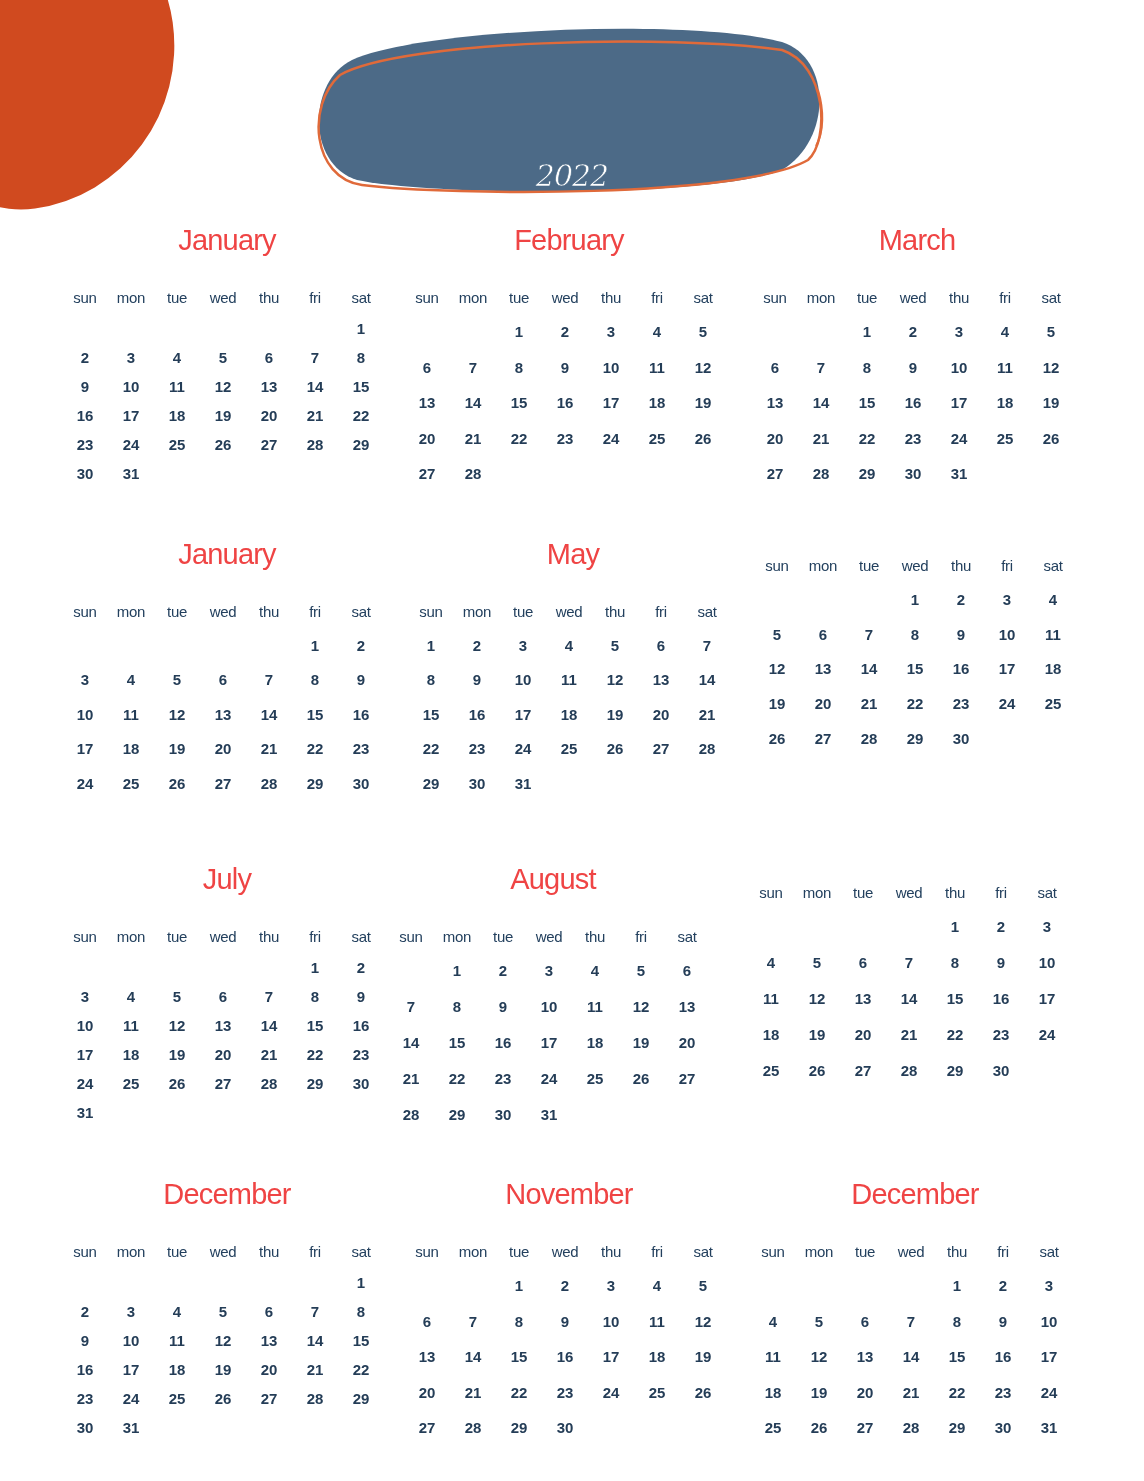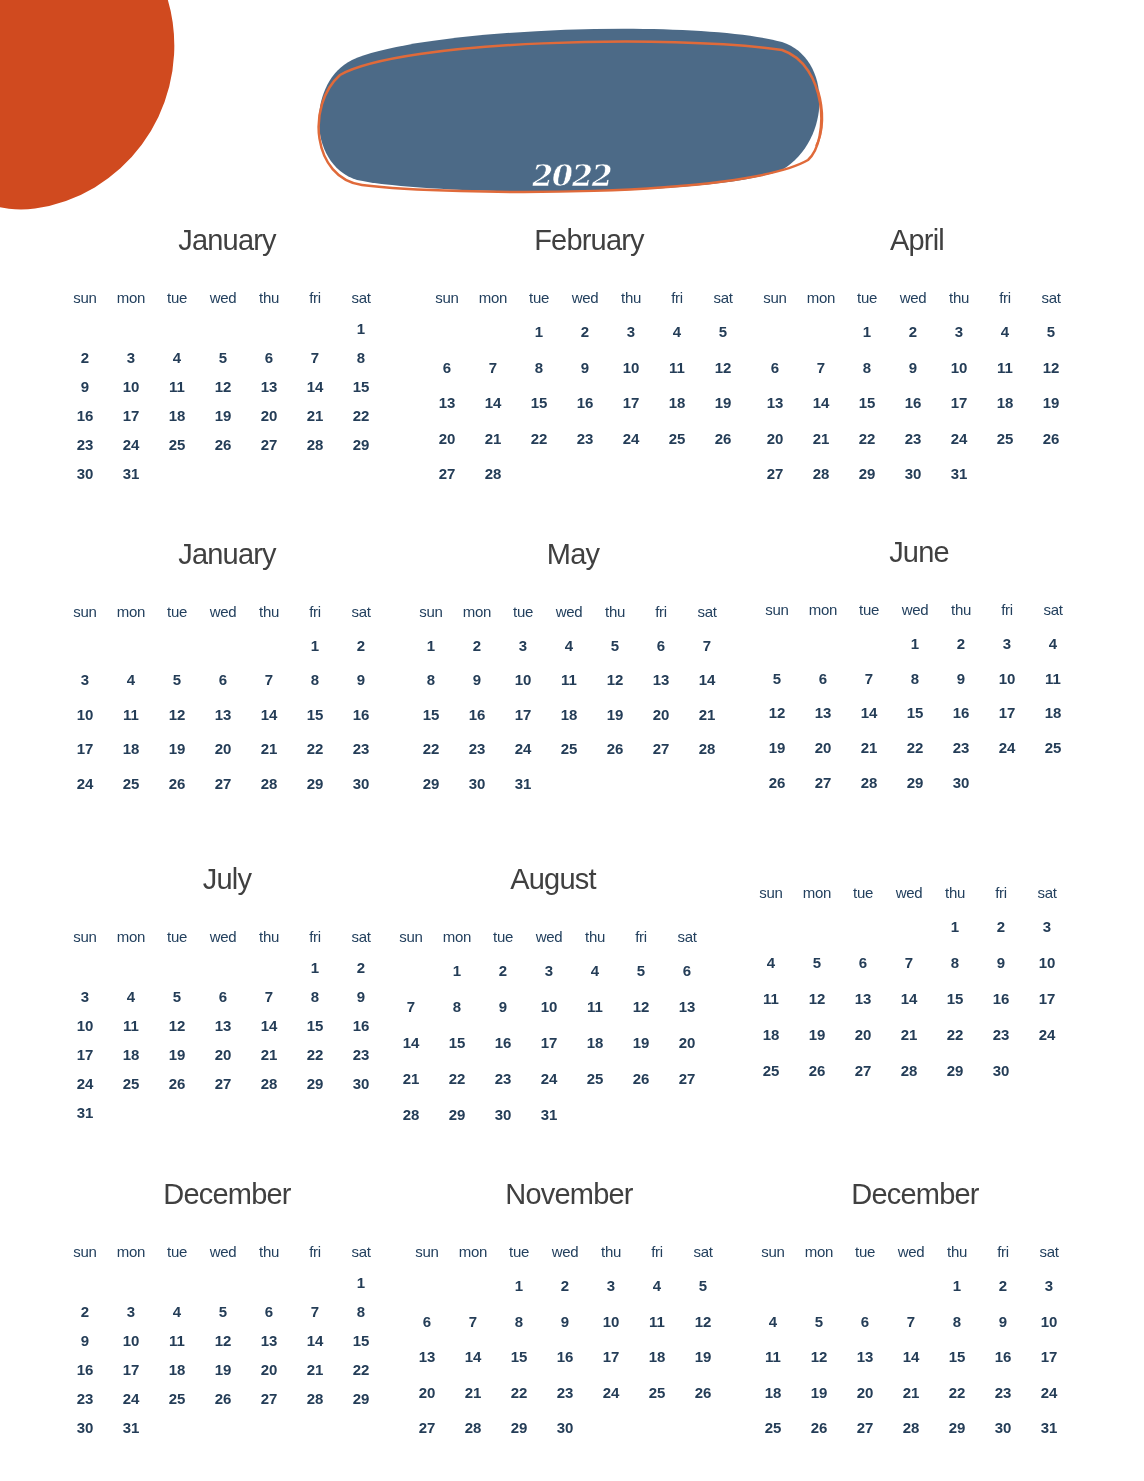--- a/index.html
+++ b/index.html
@@ -17,31 +17,31 @@
   }
   .banner svg { position: absolute; left: 0; top: 0; }
   .banner-title {
     position: absolute; left: 0; right: 0; top: 76px; text-align: center;
     color: #ffffff; font-weight: bold; font-size: 44px; letter-spacing: -2.5px;
     font-family: "Liberation Sans", sans-serif;
   }
   .banner-year {
     position: absolute; left: 0; right: 0; top: 138px; text-align: center;
     color: #ffffff; font-style: italic; font-size: 30px; letter-spacing: -1px;
-    font-family: "DejaVu Serif", serif; font-weight: bold;
+    font-family: "DejaVu Serif", serif; font-weight: normal;
     -webkit-text-stroke: 0.6px #4a6a86; color: #ffffff;
   }
   .grid {
     position: absolute; left: 62px; top: 0; width: 1030px; height: 1481px;
   }
   .month {
     position: absolute; width: 330px;
   }
   .month-name {
-    text-align: center; font-size: 29px; color: #404040;
+    text-align: center; font-size: 29px; color: #ef4444;
     letter-spacing: -0.8px; height: 44px; line-height: 44px;
   }
   .dow-row, .week-row {
     display: grid; grid-template-columns: repeat(7, 46px); justify-items: center;
   }
   .dow-row { margin-top: 18px; height: 34px; align-items: center; }
   .dow {
     font-size: 15px; color: #23405e; letter-spacing: -0.3px;
   }
   .week-row { align-items: center; }
@@ -127,21 +127,21 @@
           <span class="day">31</span>
           <span class="day"></span>
           <span class="day"></span>
           <span class="day"></span>
           <span class="day"></span>
           <span class="day"></span>
         </div>
       </div>
   </div>
 
-  <div class="month" style="left:362px; top:218px;">
+  <div class="month" style="left:342px; top:218px;">
     <div class="month-name">February</div>
     <div class="dow-row">
       <span class="dow">sun</span>
       <span class="dow">mon</span>
       <span class="dow">tue</span>
       <span class="dow">wed</span>
       <span class="dow">thu</span>
       <span class="dow">fri</span>
       <span class="dow">sat</span>
     </div>
@@ -188,21 +188,21 @@
           <span class="day"></span>
           <span class="day"></span>
           <span class="day"></span>
           <span class="day"></span>
           <span class="day"></span>
         </div>
       </div>
   </div>
 
   <div class="month" style="left:690px; top:218px;">
-    <div class="month-name">April</div>
+    <div class="month-name">March</div>
     <div class="dow-row">
       <span class="dow">sun</span>
       <span class="dow">mon</span>
       <span class="dow">tue</span>
       <span class="dow">wed</span>
       <span class="dow">thu</span>
       <span class="dow">fri</span>
       <span class="dow">sat</span>
     </div>
     <div class="weeks">
@@ -368,21 +368,20 @@
           <span class="day">31</span>
           <span class="day"></span>
           <span class="day"></span>
           <span class="day"></span>
           <span class="day"></span>
         </div>
       </div>
   </div>
 
   <div class="month" style="left:692px; top:530px;">
-    <div class="month-name">June</div>
     <div class="dow-row">
       <span class="dow">sun</span>
       <span class="dow">mon</span>
       <span class="dow">tue</span>
       <span class="dow">wed</span>
       <span class="dow">thu</span>
       <span class="dow">fri</span>
       <span class="dow">sat</span>
     </div>
     <div class="weeks">

